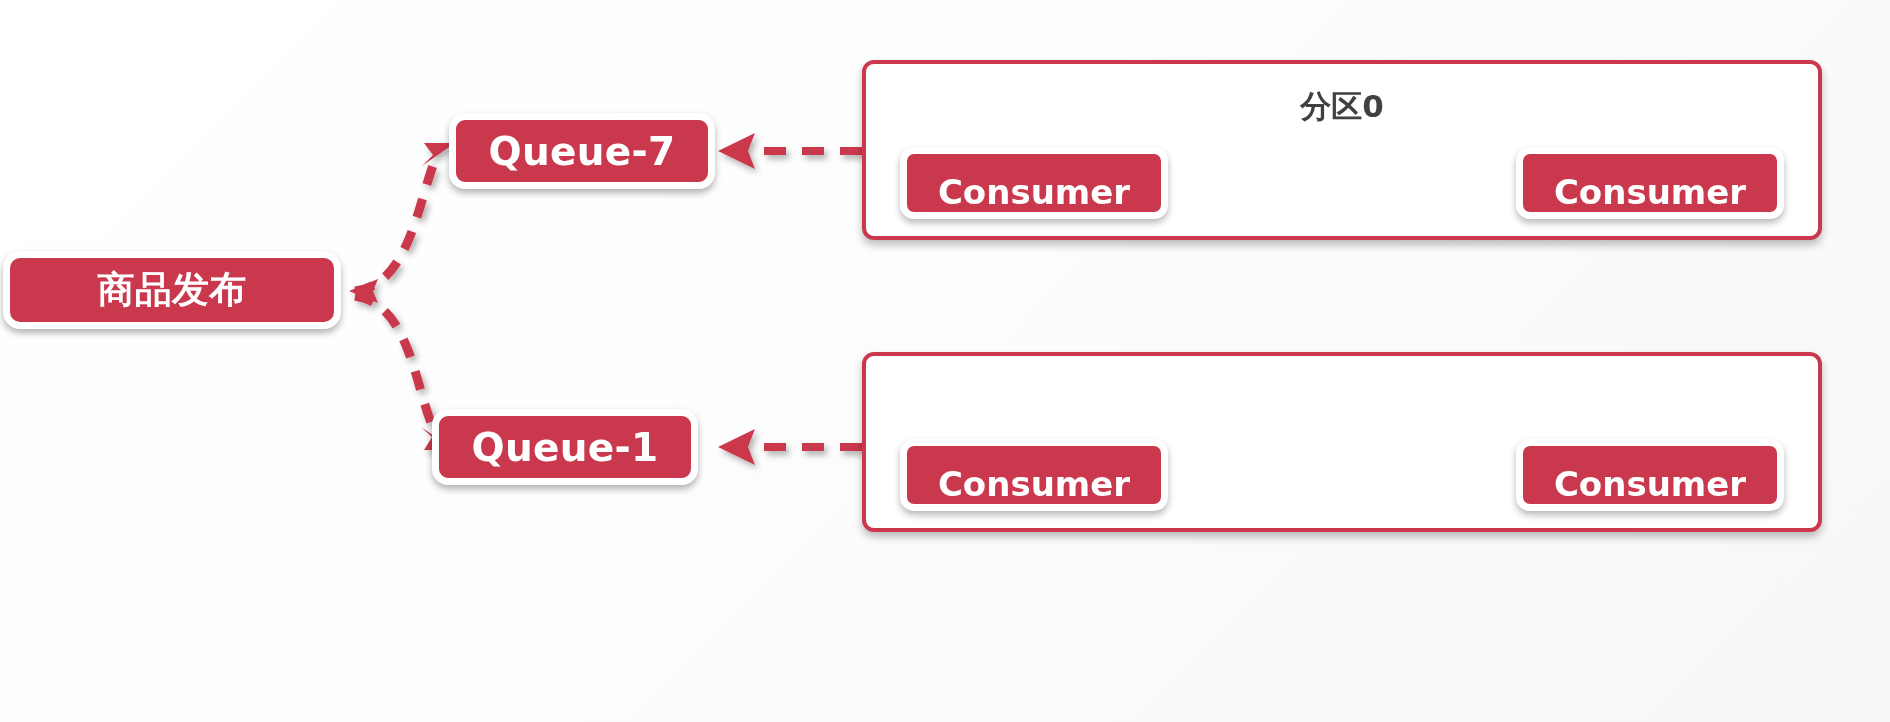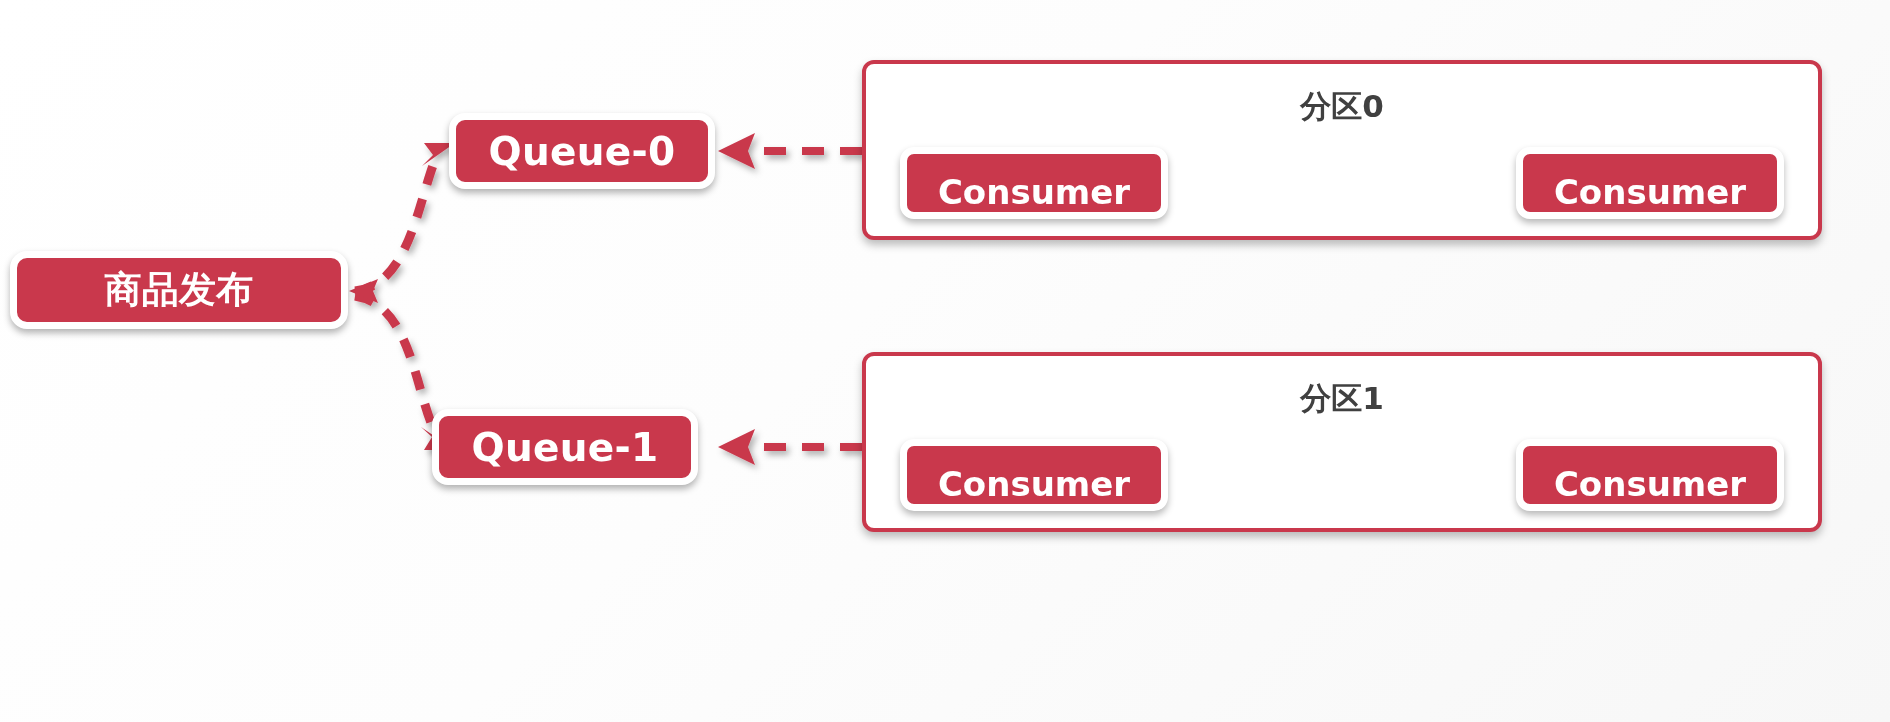--- a/index.html
+++ b/index.html
@@ -36,21 +36,21 @@
     display: flex;
     align-items: center;
     justify-content: center;
     color: #ffffff;
     font-weight: bold;
     letter-spacing: 0.3px;
     white-space: nowrap;
   }
 
   .node-publish {
-    left: 10px;
+    left: 3px;
     top: 251px;
     width: 338px;
     height: 78px;
     font-size: 37px;
     border-radius: 17px;
   }
 
   .node-queue {
     width: 266px;
     height: 76px;
@@ -138,41 +138,40 @@
       <line x1="862" y1="447" x2="752" y2="447" stroke="#c9384c" stroke-width="8" stroke-dasharray="22 16"></line>
       <path d="M 718 447 L 755 429 L 748 447 L 755 465 Z" fill="#c9384c"></path>
     </g>
   </svg>
 
   <div class="node node-publish">
     <span>商品发布</span>
   </div>
 
   <div class="node node-queue node-queue0">
-    <span>Queue-0</span>
+    <span>Queue-7</span>
   </div>
 
   <div class="node node-queue node-queue1">
     <span>Queue-1</span>
   </div>
 
   <div class="partition partition-0">
     <div class="partition-label">分区0</div>
     <div class="consumer-row">
       <div class="node-consumer">
         <span>Consumer</span>
       </div>
       <div class="node-consumer">
         <span>Consumer</span>
       </div>
     </div>
   </div>
 
   <div class="partition partition-1">
-    <div class="partition-label">分区1</div>
     <div class="consumer-row">
       <div class="node-consumer">
         <span>Consumer</span>
       </div>
       <div class="node-consumer">
         <span>Consumer</span>
       </div>
     </div>
   </div>
 

